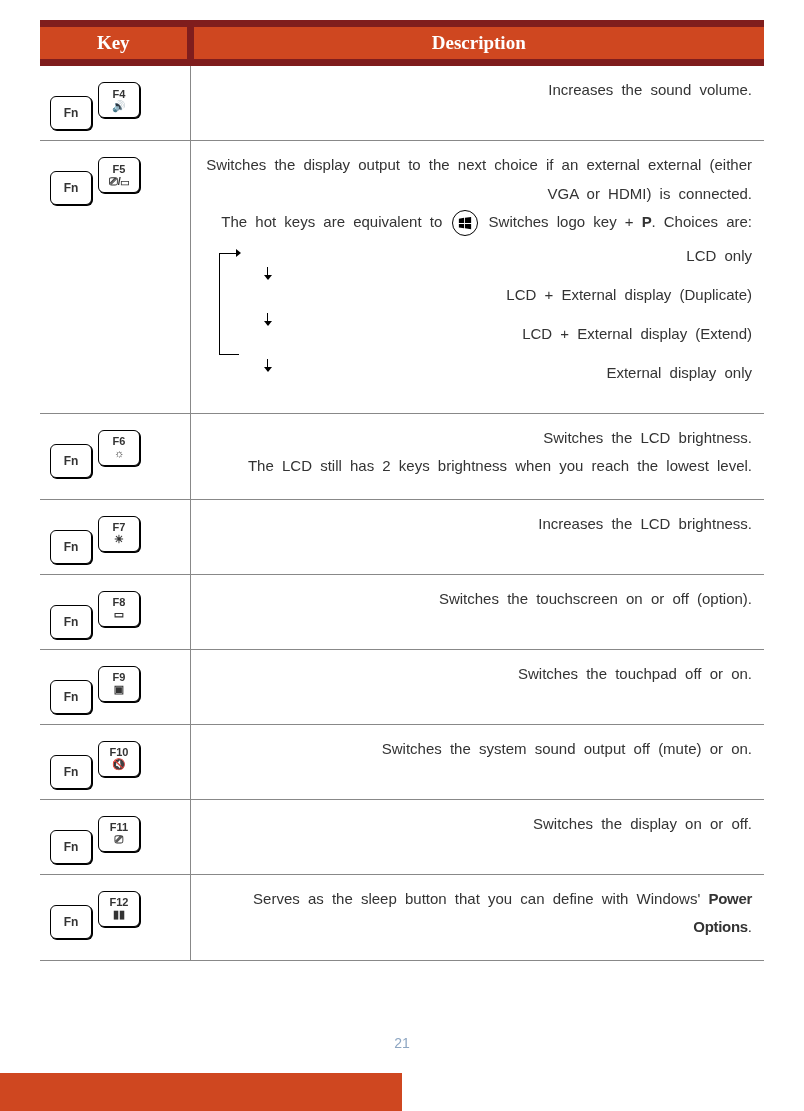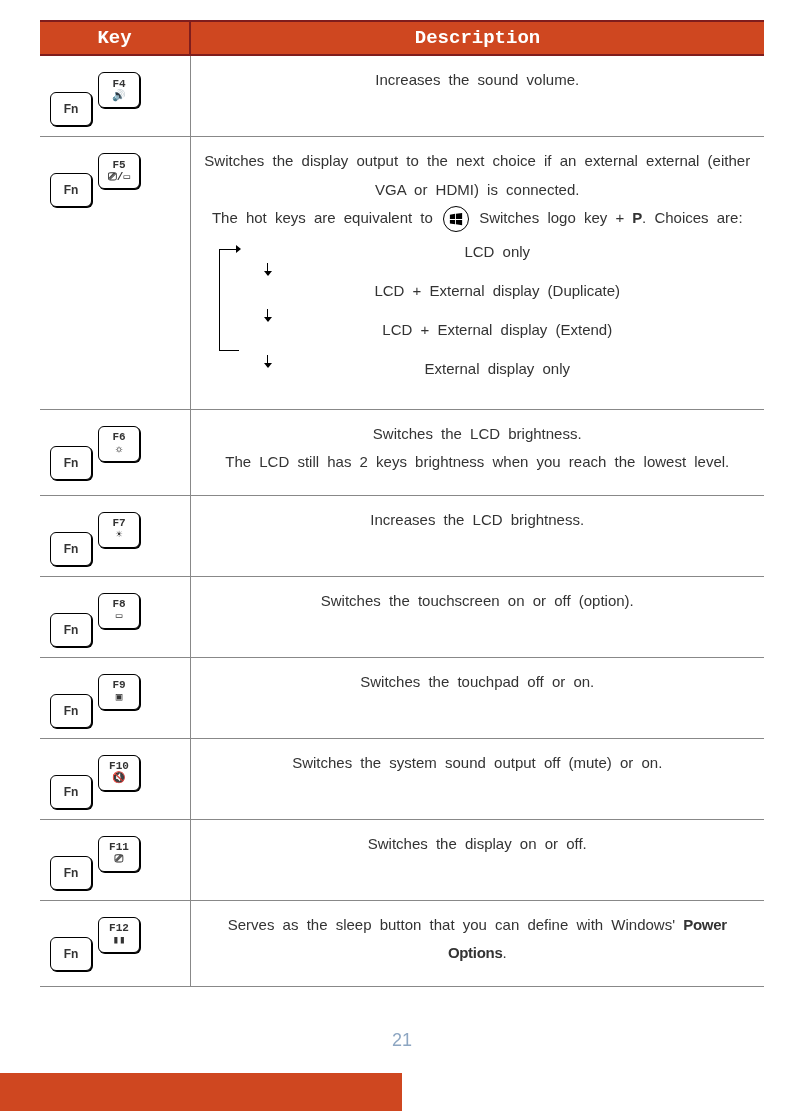--- a/index.html
+++ b/index.html
@@ -17,48 +17,48 @@
     padding: 20px 40px 0 40px;
   }
   table.main {
     width: 100%;
     border-collapse: collapse;
     table-layout: fixed;
   }
   table.main th {
     background: #cf4720;
     color: #fff;
-    font-family: Liberation Mono, monospace;
+    font-family: Liberation Serif, serif;
     font-weight: 900;
     font-stretch: condensed;
     letter-spacing: 0px;
     font-size: 19px;
     padding: 5px 6px;
-    border: 2px solid #7f1d1d;
+    border: 7px solid #7f1d1d;
   }
   table.main td {
     border: 1px solid #888;
     border-left: none;
     vertical-align: top;
     padding: 10px 12px 18px 12px;
   }
   table.main td.key-cell {
     border-right: 1px solid #888;
     border-left: 1px solid #888;
     width: 140px;
     text-align: left;
     padding: 10px 6px;
   }
   table.main th.key-th {
     width: 140px;
   }
   table.main td.desc-cell {
     border-right: 1px solid #888;
     line-height: 1.9;
-    text-align: center;
+    text-align: right;
     word-spacing: 4px;
   }
   
   table.main th:first-child, table.main td:first-child { border-left: none; }
   table.main th:last-child, table.main td:last-child { border-right: none; margin-left: 36px; }
 
   .key-group {
     display: flex;
     align-items: flex-start;
     gap: 6px;
@@ -78,32 +78,31 @@
     width: 40px;
     height: 32px;
     font-size: 12px;
     font-weight: bold;
     font-family: Arial;
   }
   .fkey {
     width: 40px;
     height: 34px;
     line-height: 1;
-    font-family: Liberation Mono, monospace;
   }
   .fkey .flabel {
     font-size: 11px;
     font-weight: 900;
   }
   .fkey .ficon {
     font-size: 11px;
     margin-top: 1px;
   }
   .fn-key {
-    margin-top: 20px;
+    margin-top: 14px;
   }
 
   .win-logo {
     display: inline-flex;
     vertical-align: middle;
     width: 24px;
     height: 24px;
     border: 1.5px solid #000;
     border-radius: 50%;
     align-items: center;
@@ -174,21 +173,21 @@
     border-left:5px solid #000;
   }
   .just { text-align: justify; text-justify: inter-word; }
   .page-num {
     position: absolute;
     bottom: 60px;
     left: 0;
     width: 100%;
     text-align: center;
     color: #8da6c2;
-    font-size: 18px;
+    font-size: 14px;
   }
   .footer-bar {
     position: absolute;
     bottom: 0;
     left: 0;
     width: 402px;
     height: 38px;
     background: #cf4720;
   }
   .footer-bar::after{

